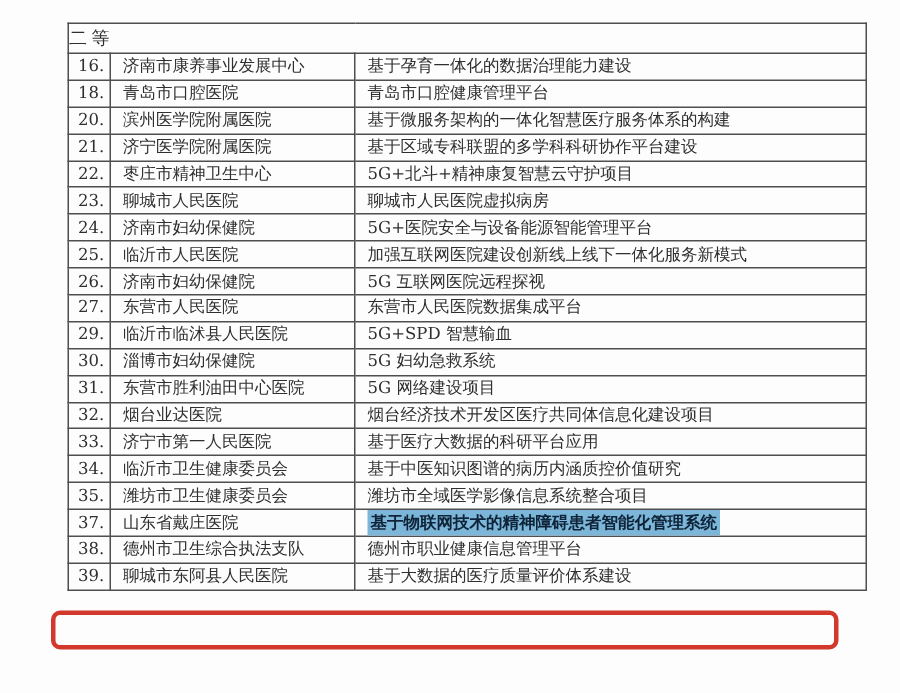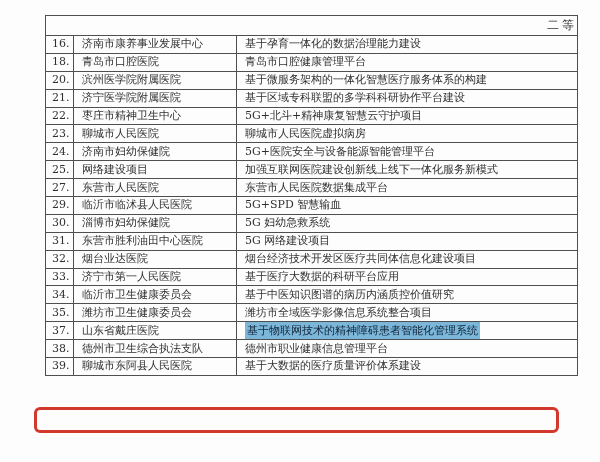--- a/index.html
+++ b/index.html
@@ -23,32 +23,32 @@
     border: 1px solid #4f4f4f;
     font-size: 11px;
     color: #2f2f2f;
     height: 16.9px;
     line-height: 1.1;
     padding: 0 2px 0 8px;
     white-space: nowrap;
     overflow: hidden;
   }
   table.award tr.group-header td {
-    text-align: right;
+    text-align: left;
     height: 19px;
     font-size: 12px;
     letter-spacing: 3px;
     padding: 0;
     font-weight: normal;
   }
   table.award td.num { padding-left: 6px; }
   .text-selected {
     background: #7cb7da;
     color: #0f2438;
-    font-weight: 400;
+    font-weight: 700;
     padding: 3px 2px;
   }
   #red-box {
     position: absolute;
     box-sizing: border-box;
     border: 3px solid #d2382c;
     border-radius: 6px;
     pointer-events: none;
     z-index: 5;
   }
@@ -97,22 +97,27 @@
           <td>聊城市人民医院</td>
           <td>聊城市人民医院虚拟病房</td>
         </tr>
         <tr>
           <td class="num">24.</td>
           <td>济南市妇幼保健院</td>
           <td>5G+医院安全与设备能源智能管理平台</td>
         </tr>
         <tr>
           <td class="num">25.</td>
-          <td>网络建设项目</td>
+          <td>临沂市人民医院</td>
           <td>加强互联网医院建设创新线上线下一体化服务新模式</td>
+        </tr>
+        <tr>
+          <td class="num">26.</td>
+          <td>济南市妇幼保健院</td>
+          <td>5G 互联网医院远程探视</td>
         </tr>
         <tr>
           <td class="num">27.</td>
           <td>东营市人民医院</td>
           <td>东营市人民医院数据集成平台</td>
         </tr>
         <tr>
           <td class="num">29.</td>
           <td>临沂市临沭县人民医院</td>
           <td>5G+SPD 智慧输血</td>

